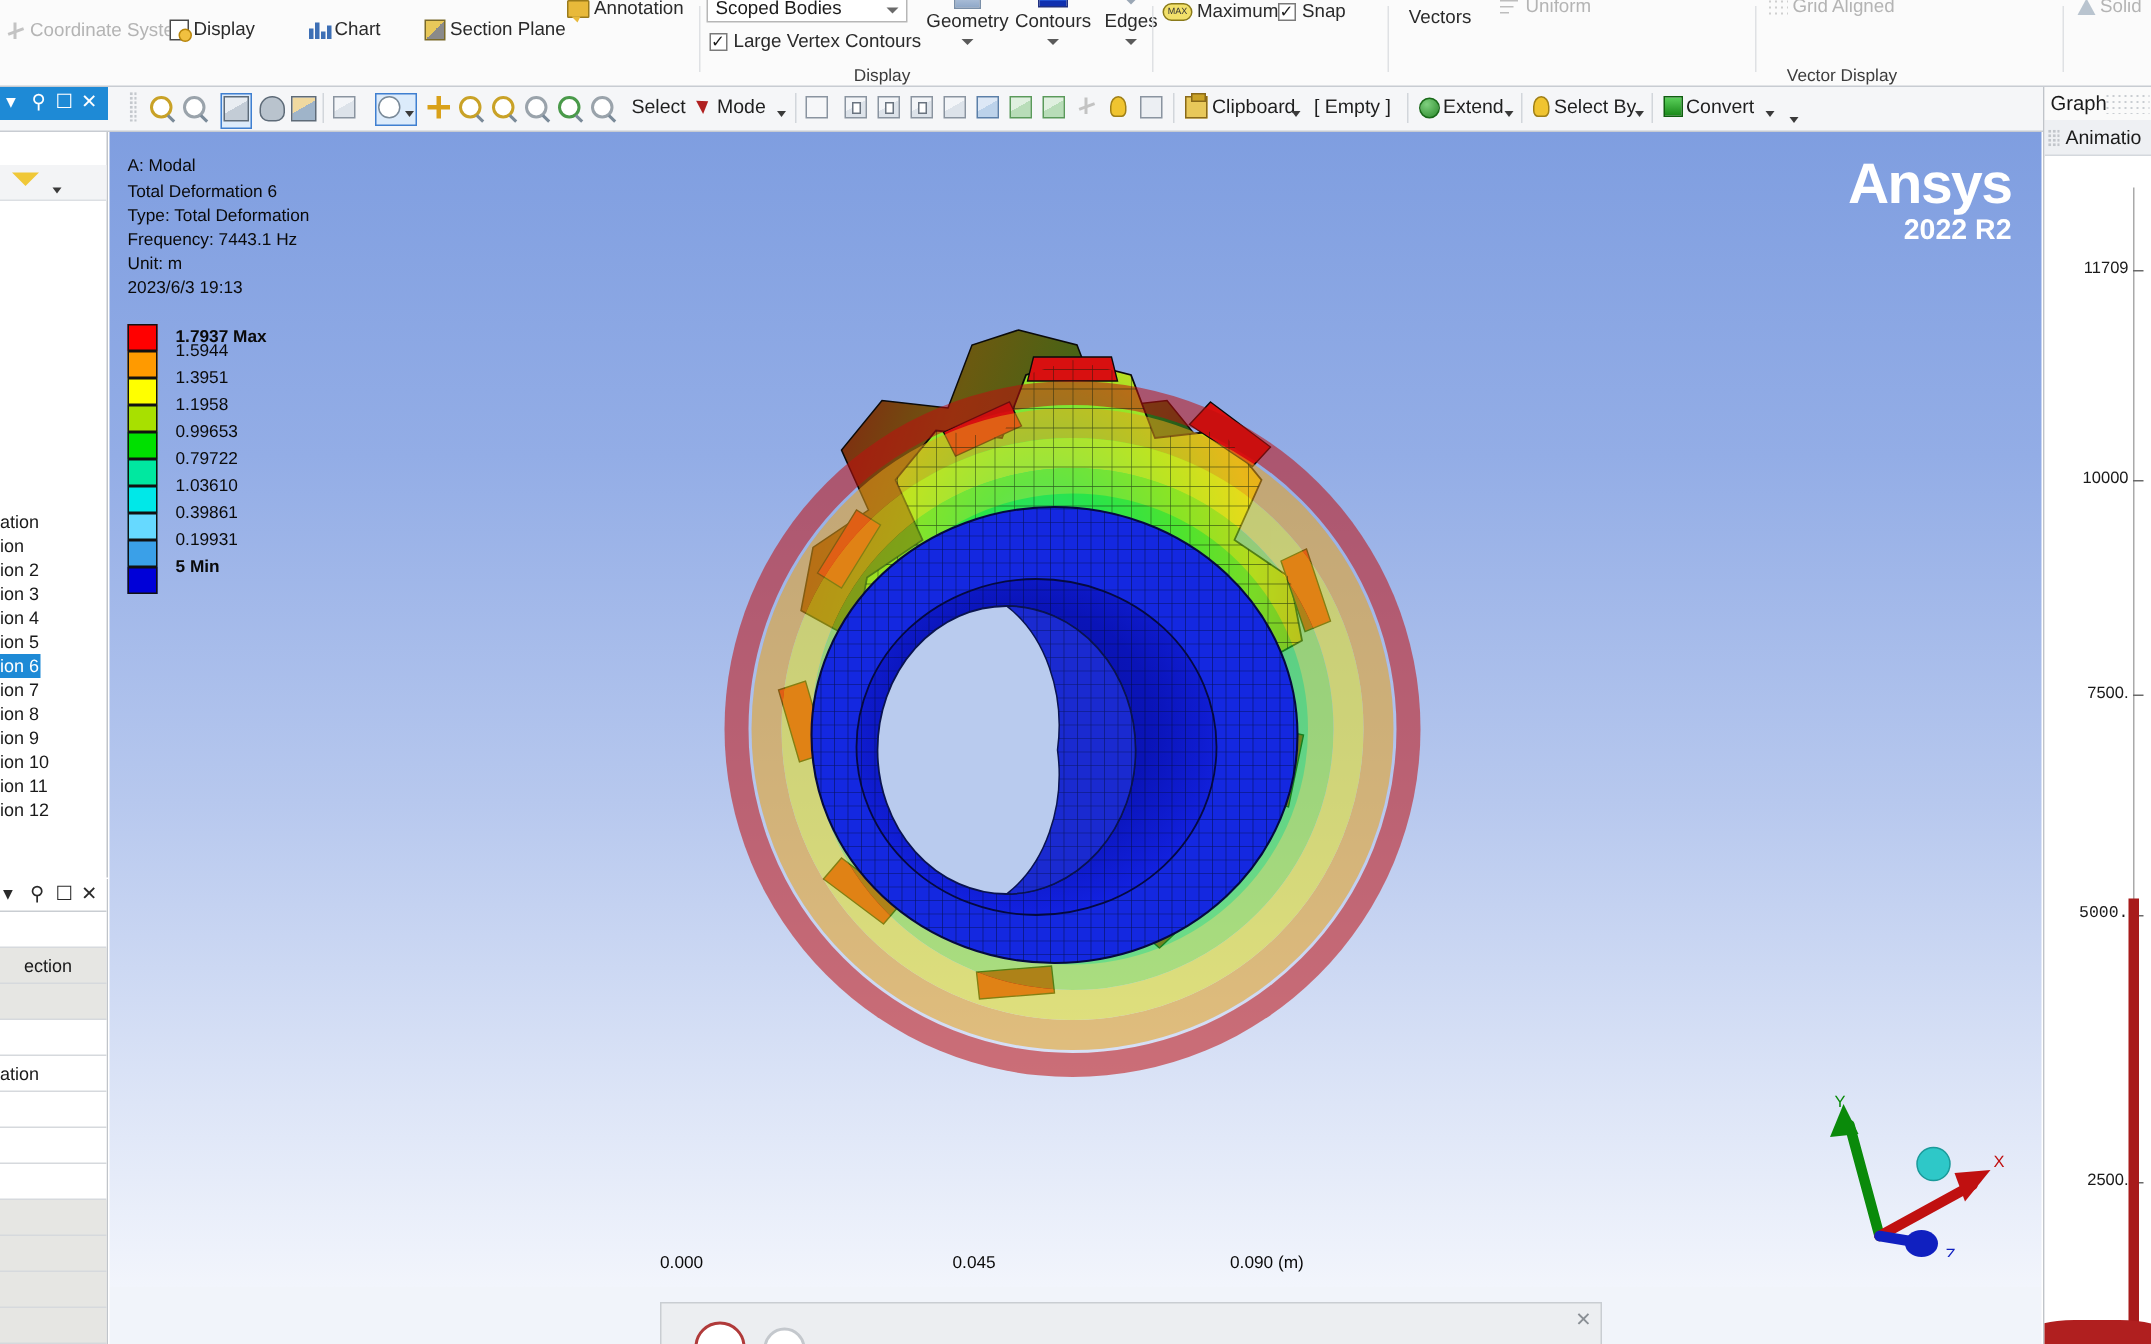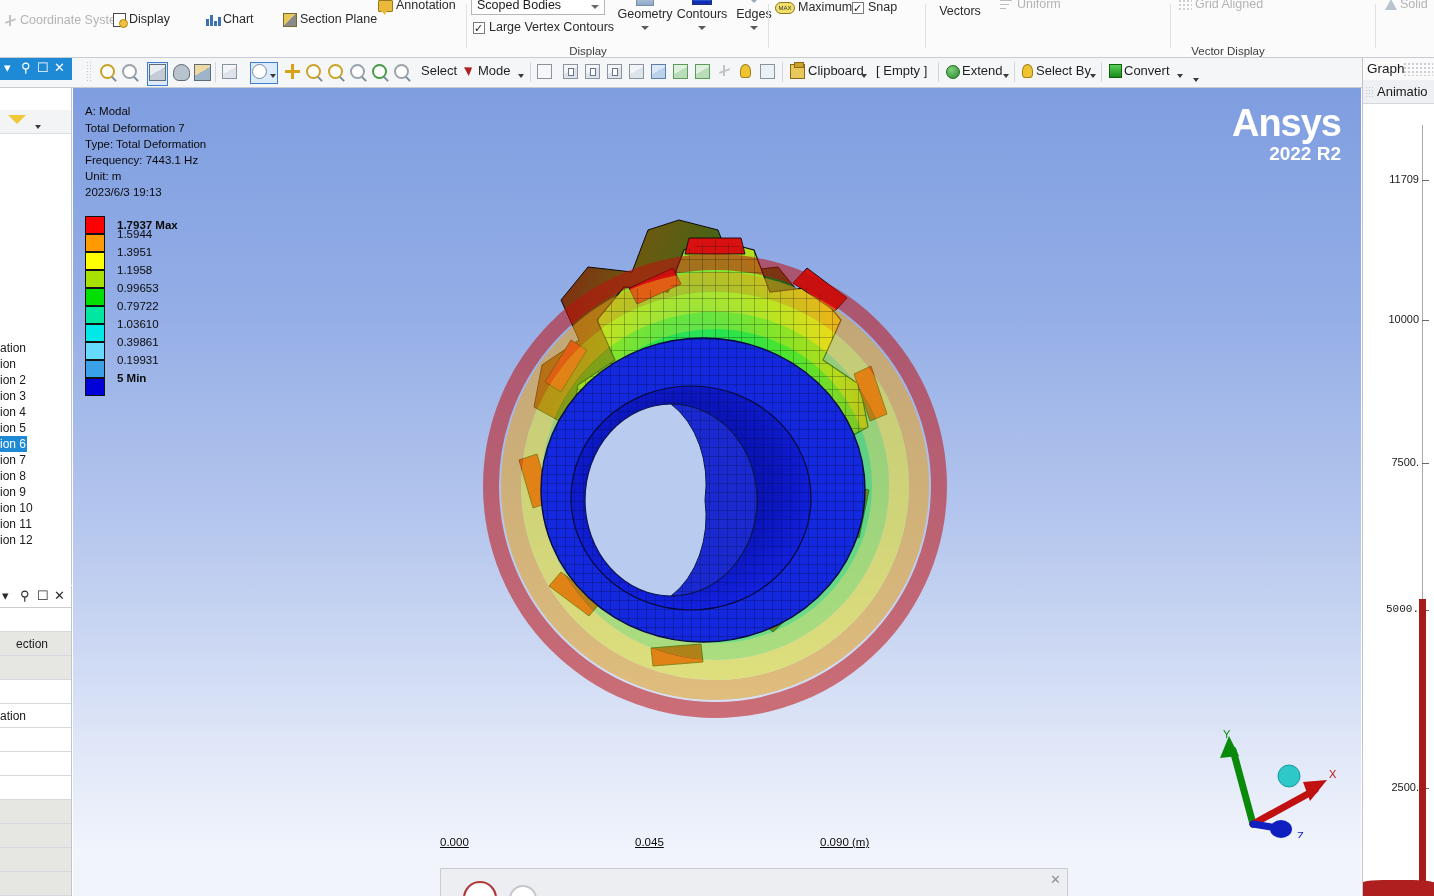--- a/index.html
+++ b/index.html
@@ -278,21 +278,21 @@
   .legend-lbl.b { font-weight: bold; }
   .ansys-logo {
     position: absolute; right: 20px; top: 15px; text-align: right;
     color: #ffffff; user-select: none;
   }
   .ansys-word { font-size: 38px; font-weight: bold; letter-spacing: -1px; line-height: 40px; text-align: center; }
   .ansys-ver { font-size: 19px; font-weight: bold; line-height: 22px; }
   .scalebar {
     position: absolute; left: 367px; bottom: 0px; width: 520px; height: 22px;
   }
-  .sb-lbl { position: absolute; top: 0; font-size: 11.5px; color: #0a0a0a; white-space: nowrap; text-decoration: underline;}
+  .sb-lbl { position: absolute; top: 0; font-size: 11.5px; color: #0a0a0a; white-space: nowrap;}
   .triad { position: absolute; right: 20px; bottom: 20px; width: 130px; height: 110px; }
 
   
   .graph-panel {
     position: absolute; left: 1362px; top: 58px; width: 72px; height: 838px;
     background: #ffffff; border-left: 1px solid #c0c4c9; overflow: hidden;
   }
   .gp-title {
     position: absolute; left: 0; top: 0; width: 72px; height: 22px;
     font-size: 13.5px; line-height: 22px; color: #1a1a1a; padding-left: 4px;
@@ -543,21 +543,21 @@
       <div class="det-row gray"></div>
       <div class="det-row gray"></div>
       <div class="det-row gray"></div>
       <div class="det-row gray"></div>
     </div>
   </div>
 
   <div class="viewport">
 
     <div class="vp-text bold" style="left:12px;top:15px;">A: Modal</div>
-    <div class="vp-text" style="left:12px;top:32px;">Total Deformation 7</div>
+    <div class="vp-text" style="left:12px;top:32px;">Total Deformation 6</div>
     <div class="vp-text" style="left:12px;top:48px;">Type: Total Deformation</div>
     <div class="vp-text" style="left:12px;top:64px;">Frequency: 7443.1 Hz</div>
     <div class="vp-text" style="left:12px;top:80px;">Unit: m</div>
     <div class="vp-text" style="left:12px;top:96px;">2023/6/3 19:13</div>
 
     <div class="legend">
       <div class="legend-row">
         <span class="legend-sw" style="background:#ff0000;"></span>
         <span class="legend-lbl b">1.7937 Max</span>
       </div>

